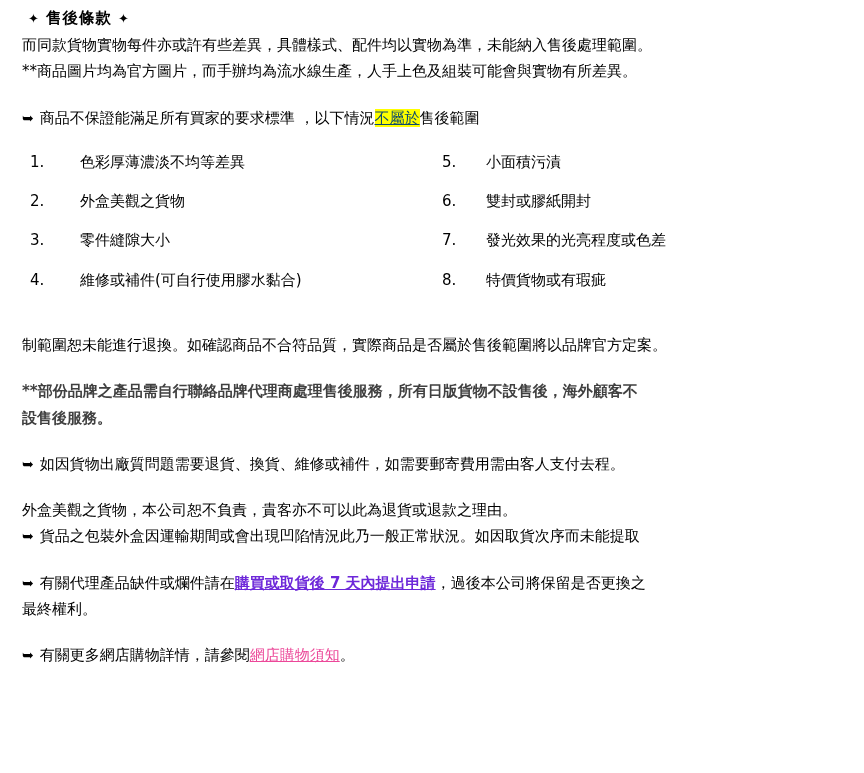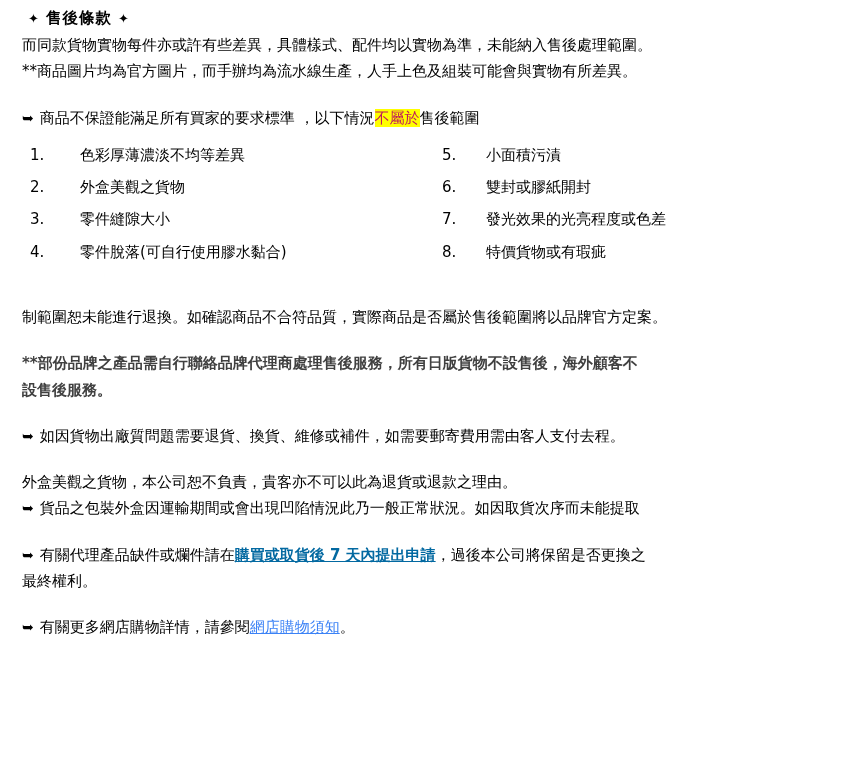--- a/index.html
+++ b/index.html
@@ -39,33 +39,34 @@
   }
   .block-gap-lg { height: 20px; }
   .block-gap-md { height: 12px; }
   .arrow {
     font-family: "DejaVu Sans", sans-serif;
     font-size: 14px;
     padding-right: 6px;
   }
   .hl {
     background: #ffff00;
-    color: #be185d;
+    color: #0c4a6e;
+    text-decoration: underline;
   }
   .redline {
-    color: #0369a1;
+    color: #6d28d9;
     font-weight: bold;
     text-decoration: underline;
   }
   .redbold {
     color: #404040;
     font-weight: bold;
   }
   .link {
-    color: #3b82f6;
+    color: #ec4899;
   }
   .list-wrap {
     display: flex;
     margin-top: 14px;
   }
   .list-col {
     display: flex;
     flex-direction: column;
   }
   .list-col.left { width: 420px; }
@@ -79,21 +80,21 @@
     width: 58px;
     display: inline-block;
     padding-left: 8px;
     box-sizing: border-box;
   }
   .num2 {
     width: 44px;
     display: inline-block;
     box-sizing: border-box;
   }
-  .item-text { white-space: nowrap; }
+  .item-text { white-space: nowrap; margin-top: 7px; }
 </style>
 </head>
 <body>
 
 <div class="page">
 
   <div class="title-line">
     <span class="diamond">✦</span><span>售後條款</span><span class="diamond">✦</span>
   </div>
 
@@ -115,21 +116,21 @@
       <div class="list-row">
         <span class="num">2.</span>
         <span class="item-text">外盒美觀之貨物</span>
       </div>
       <div class="list-row">
         <span class="num">3.</span>
         <span class="item-text">零件縫隙大小</span>
       </div>
       <div class="list-row">
         <span class="num">4.</span>
-        <span class="item-text">零件脫落(可自行使用膠水黏合)</span>
+        <span class="item-text">維修或補件(可自行使用膠水黏合)</span>
       </div>
     </div>
     <div class="list-col right">
       <div class="list-row">
         <span class="num2">5.</span>
         <span class="item-text">小面積污漬</span>
       </div>
       <div class="list-row">
         <span class="num2">6.</span>
         <span class="item-text">雙封或膠紙開封</span>

